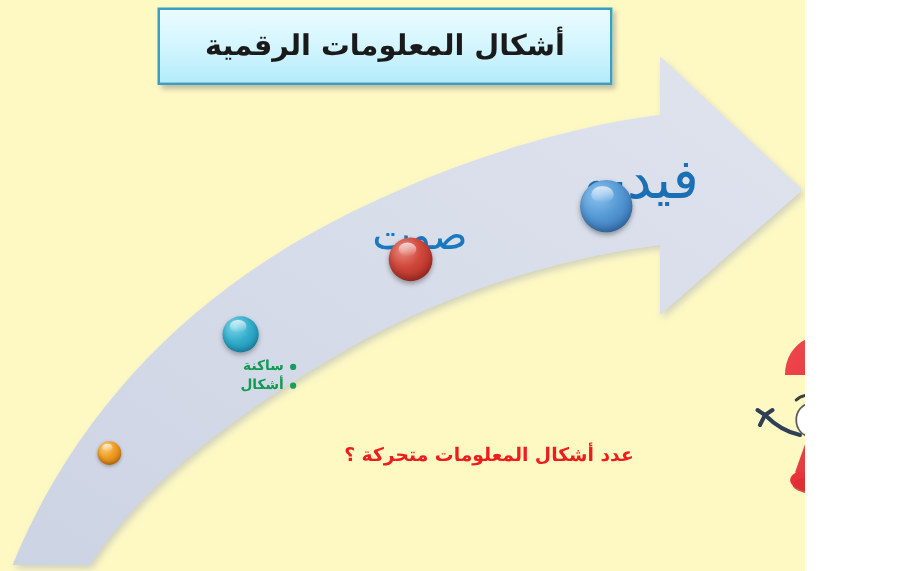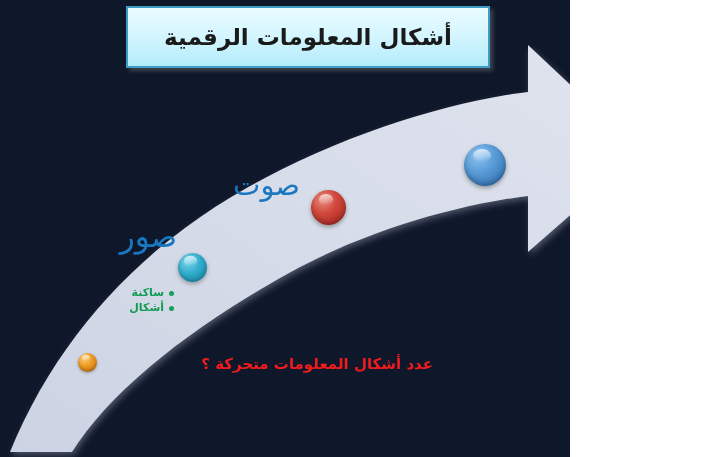--- a/index.html
+++ b/index.html
@@ -5,23 +5,23 @@
   html, body {
     margin: 0;
     padding: 0;
     background: #ffffff;
   }
   body {
     font-family: "DejaVu Sans", sans-serif;
   }
   #slide {
     position: relative;
-    width: 570px;
+    width: 644px;
     height: 457px;
-    background: #0f172a;
+    background: #fef9c3;
     overflow: hidden;
   }
   #arrow-layer {
     position: absolute;
     left: 0; top: 0;
     width: 721px;
     height: 457px;
   }
   .title-box {
     position: absolute;
@@ -56,21 +56,21 @@
   }
   #label-video {
     right: 85px;
     top: 118px;
     font-size: 44px;
     color: #1a6fb5;
   }
   #label-audio {
     right: 270px;
     top: 168px;
-    font-size: 29px;
+    font-size: 33px;
     color: #1a78c0;
   }
   #label-images {
     right: 393px;
     top: 218px;
     font-size: 31px;
     color: #1a78c0;
   }
   #label-text {
     right: 596px;
@@ -111,21 +111,21 @@
     box-shadow: 0 2px 4px rgba(0,0,0,0.3), inset 0 -2px 4px rgba(0,0,0,0.2);
   }
   #sphere-text {
     left: 78px; top: 353px;
     width: 19px; height: 19px;
     background: radial-gradient(circle at 34% 28%, #ffcc78 0%, #ee9b26 42%, #d17d12 78%, #a9620c 100%);
     box-shadow: 0 1px 3px rgba(0,0,0,0.3), inset 0 -2px 3px rgba(0,0,0,0.2);
   }
   .sub-bullets {
     position: absolute;
-    right: 396px;
+    right: 407px;
     top: 286px;
     direction: rtl;
     text-align: right;
   }
   .sub-bullet {
     display: flex;
     flex-direction: row;
     align-items: center;
     justify-content: flex-start;
     gap: 5px;
@@ -189,22 +189,22 @@
              L 528 196
              C 455 205, 360 232, 280 278
              C 185 332, 110 392, 72 452
              Z" fill="url(#arrowGrad)" filter="url(#arrowShadow)"></path>
   </svg>
 
   <div class="title-box">
     <span class="title-text">أشكال المعلومات الرقمية</span>
   </div>
 
+  <span class="node-label" id="label-video">فيديو</span>
   <span class="node-label" id="label-audio">صوت</span>
-  <span class="node-label" id="label-images">صور</span>
 
   <span class="sphere" id="sphere-video"></span>
   <span class="sphere" id="sphere-audio"></span>
   <span class="sphere" id="sphere-images"></span>
   <span class="sphere" id="sphere-text"></span>
 
   <div class="sub-bullets">
     <div class="sub-bullet">
       <span class="sub-dot"></span>
       <span class="sub-text">ساكنة</span>

